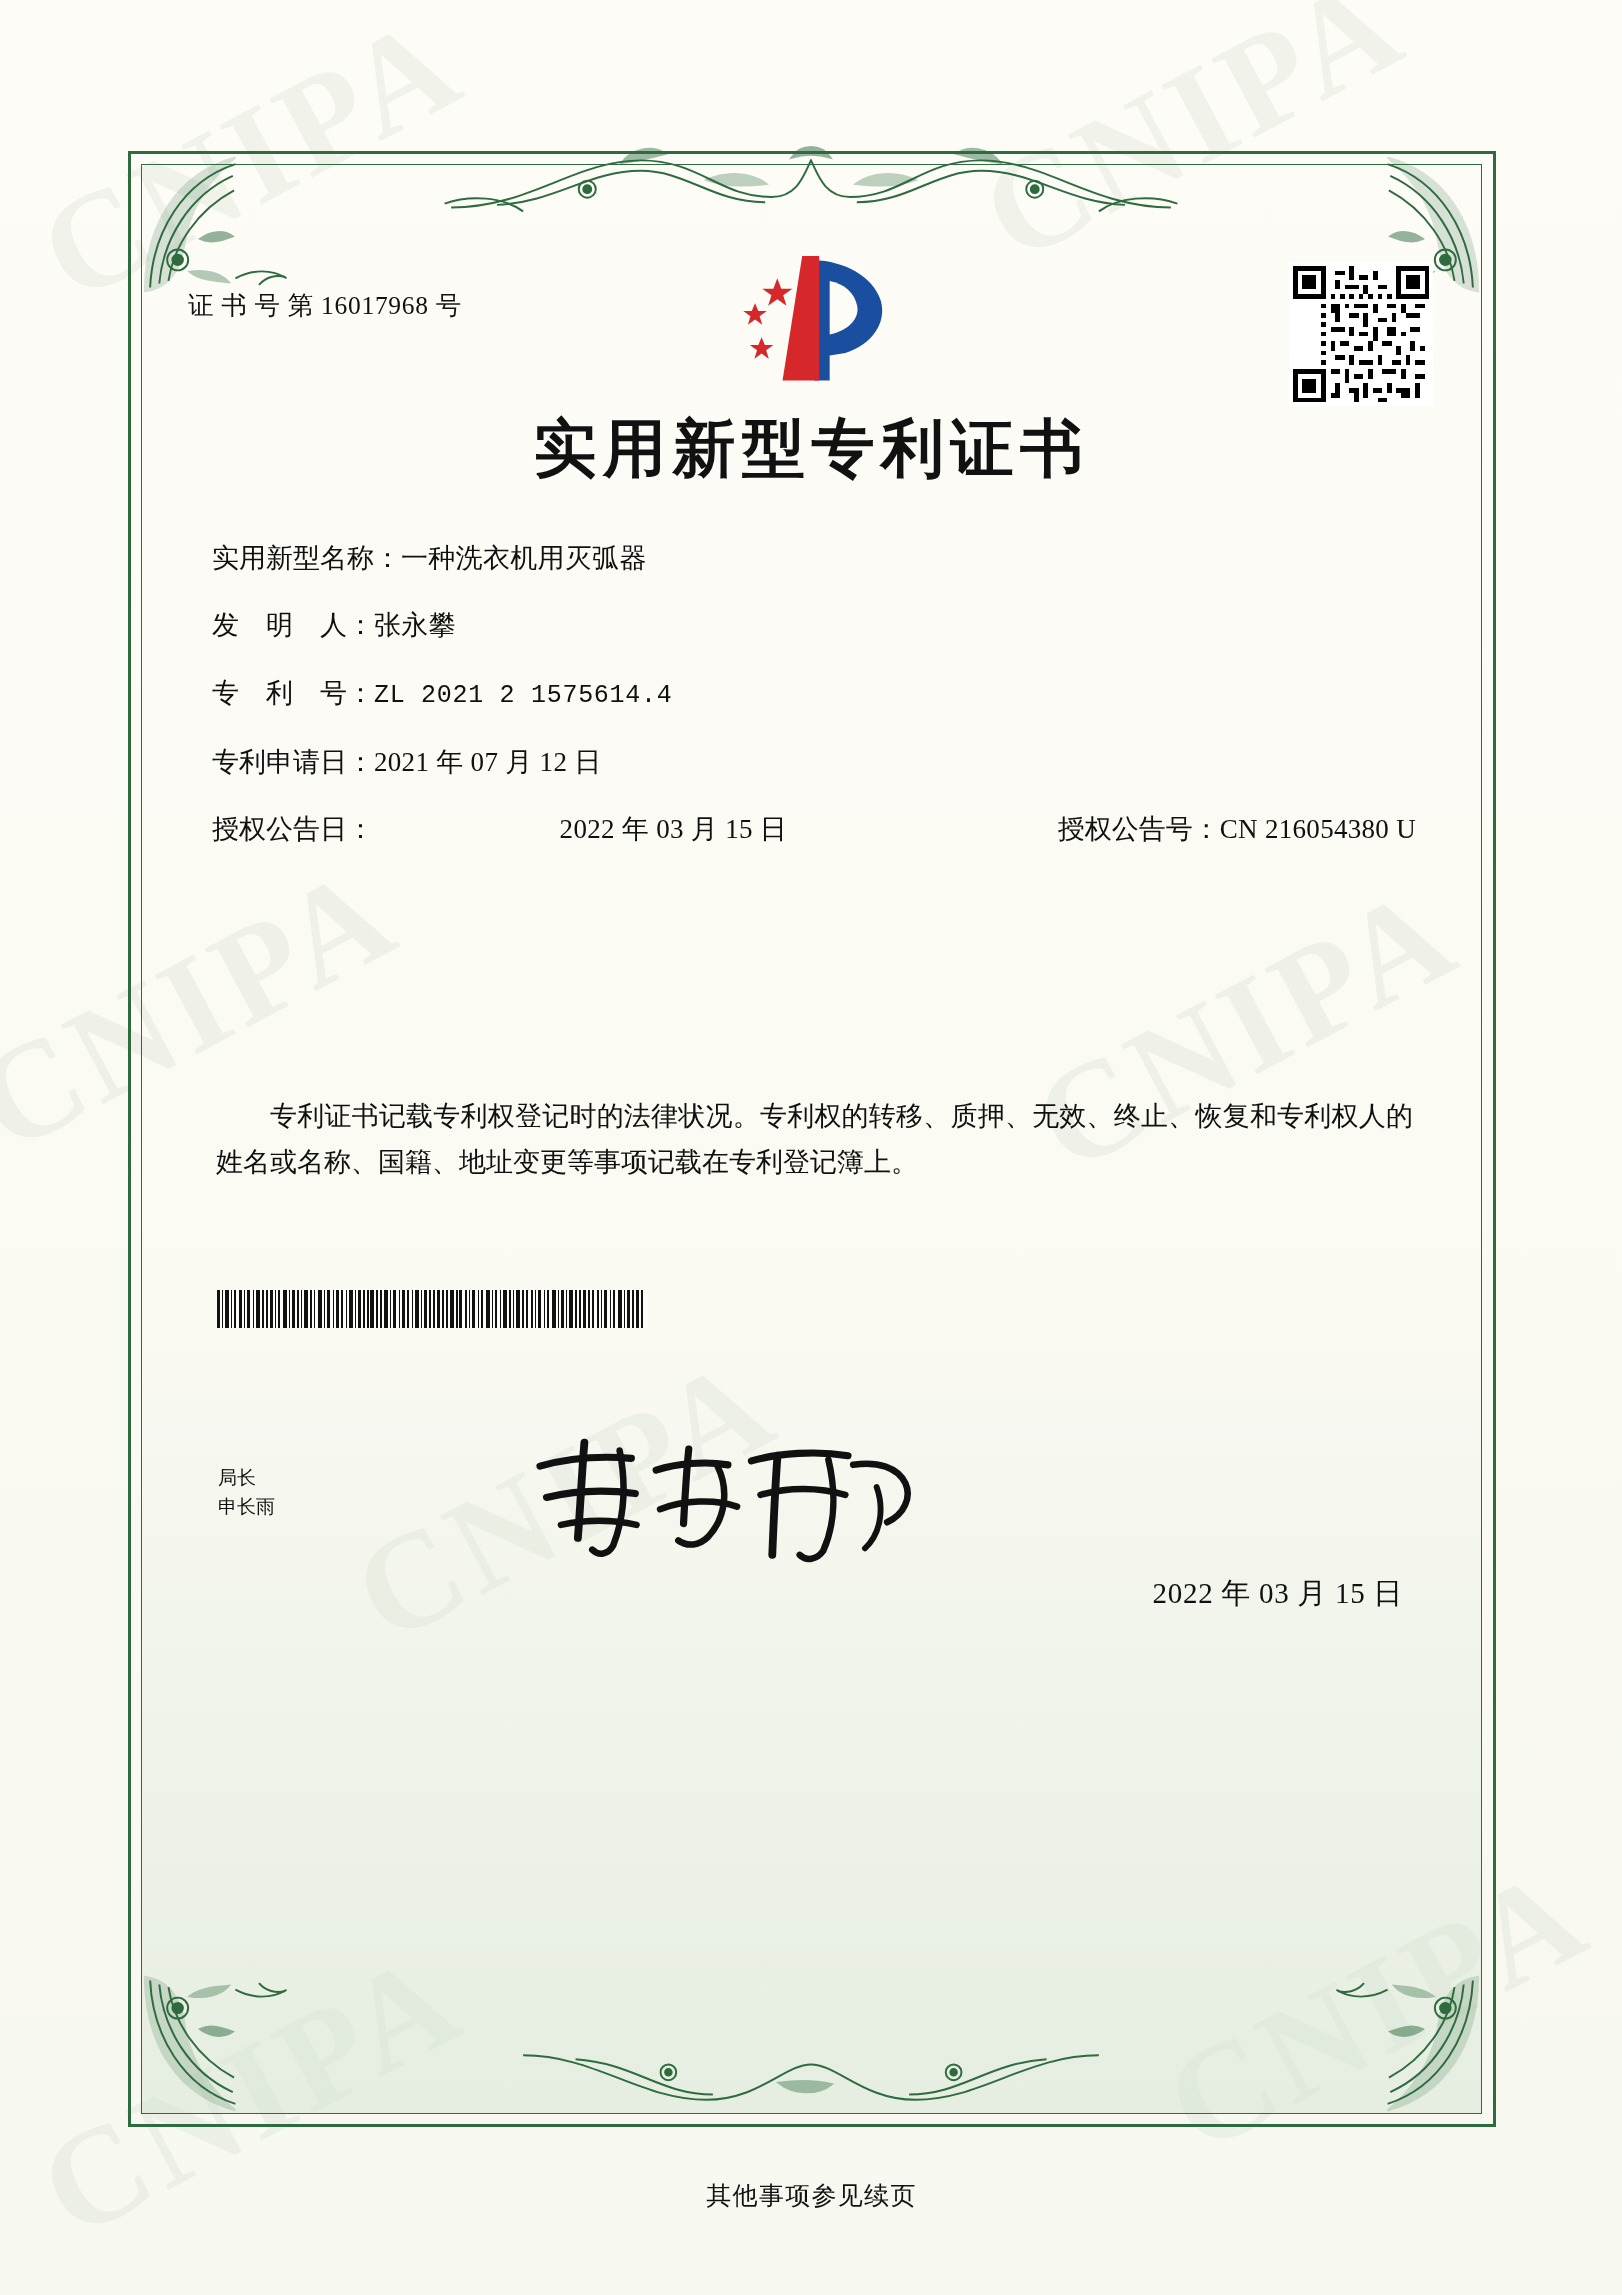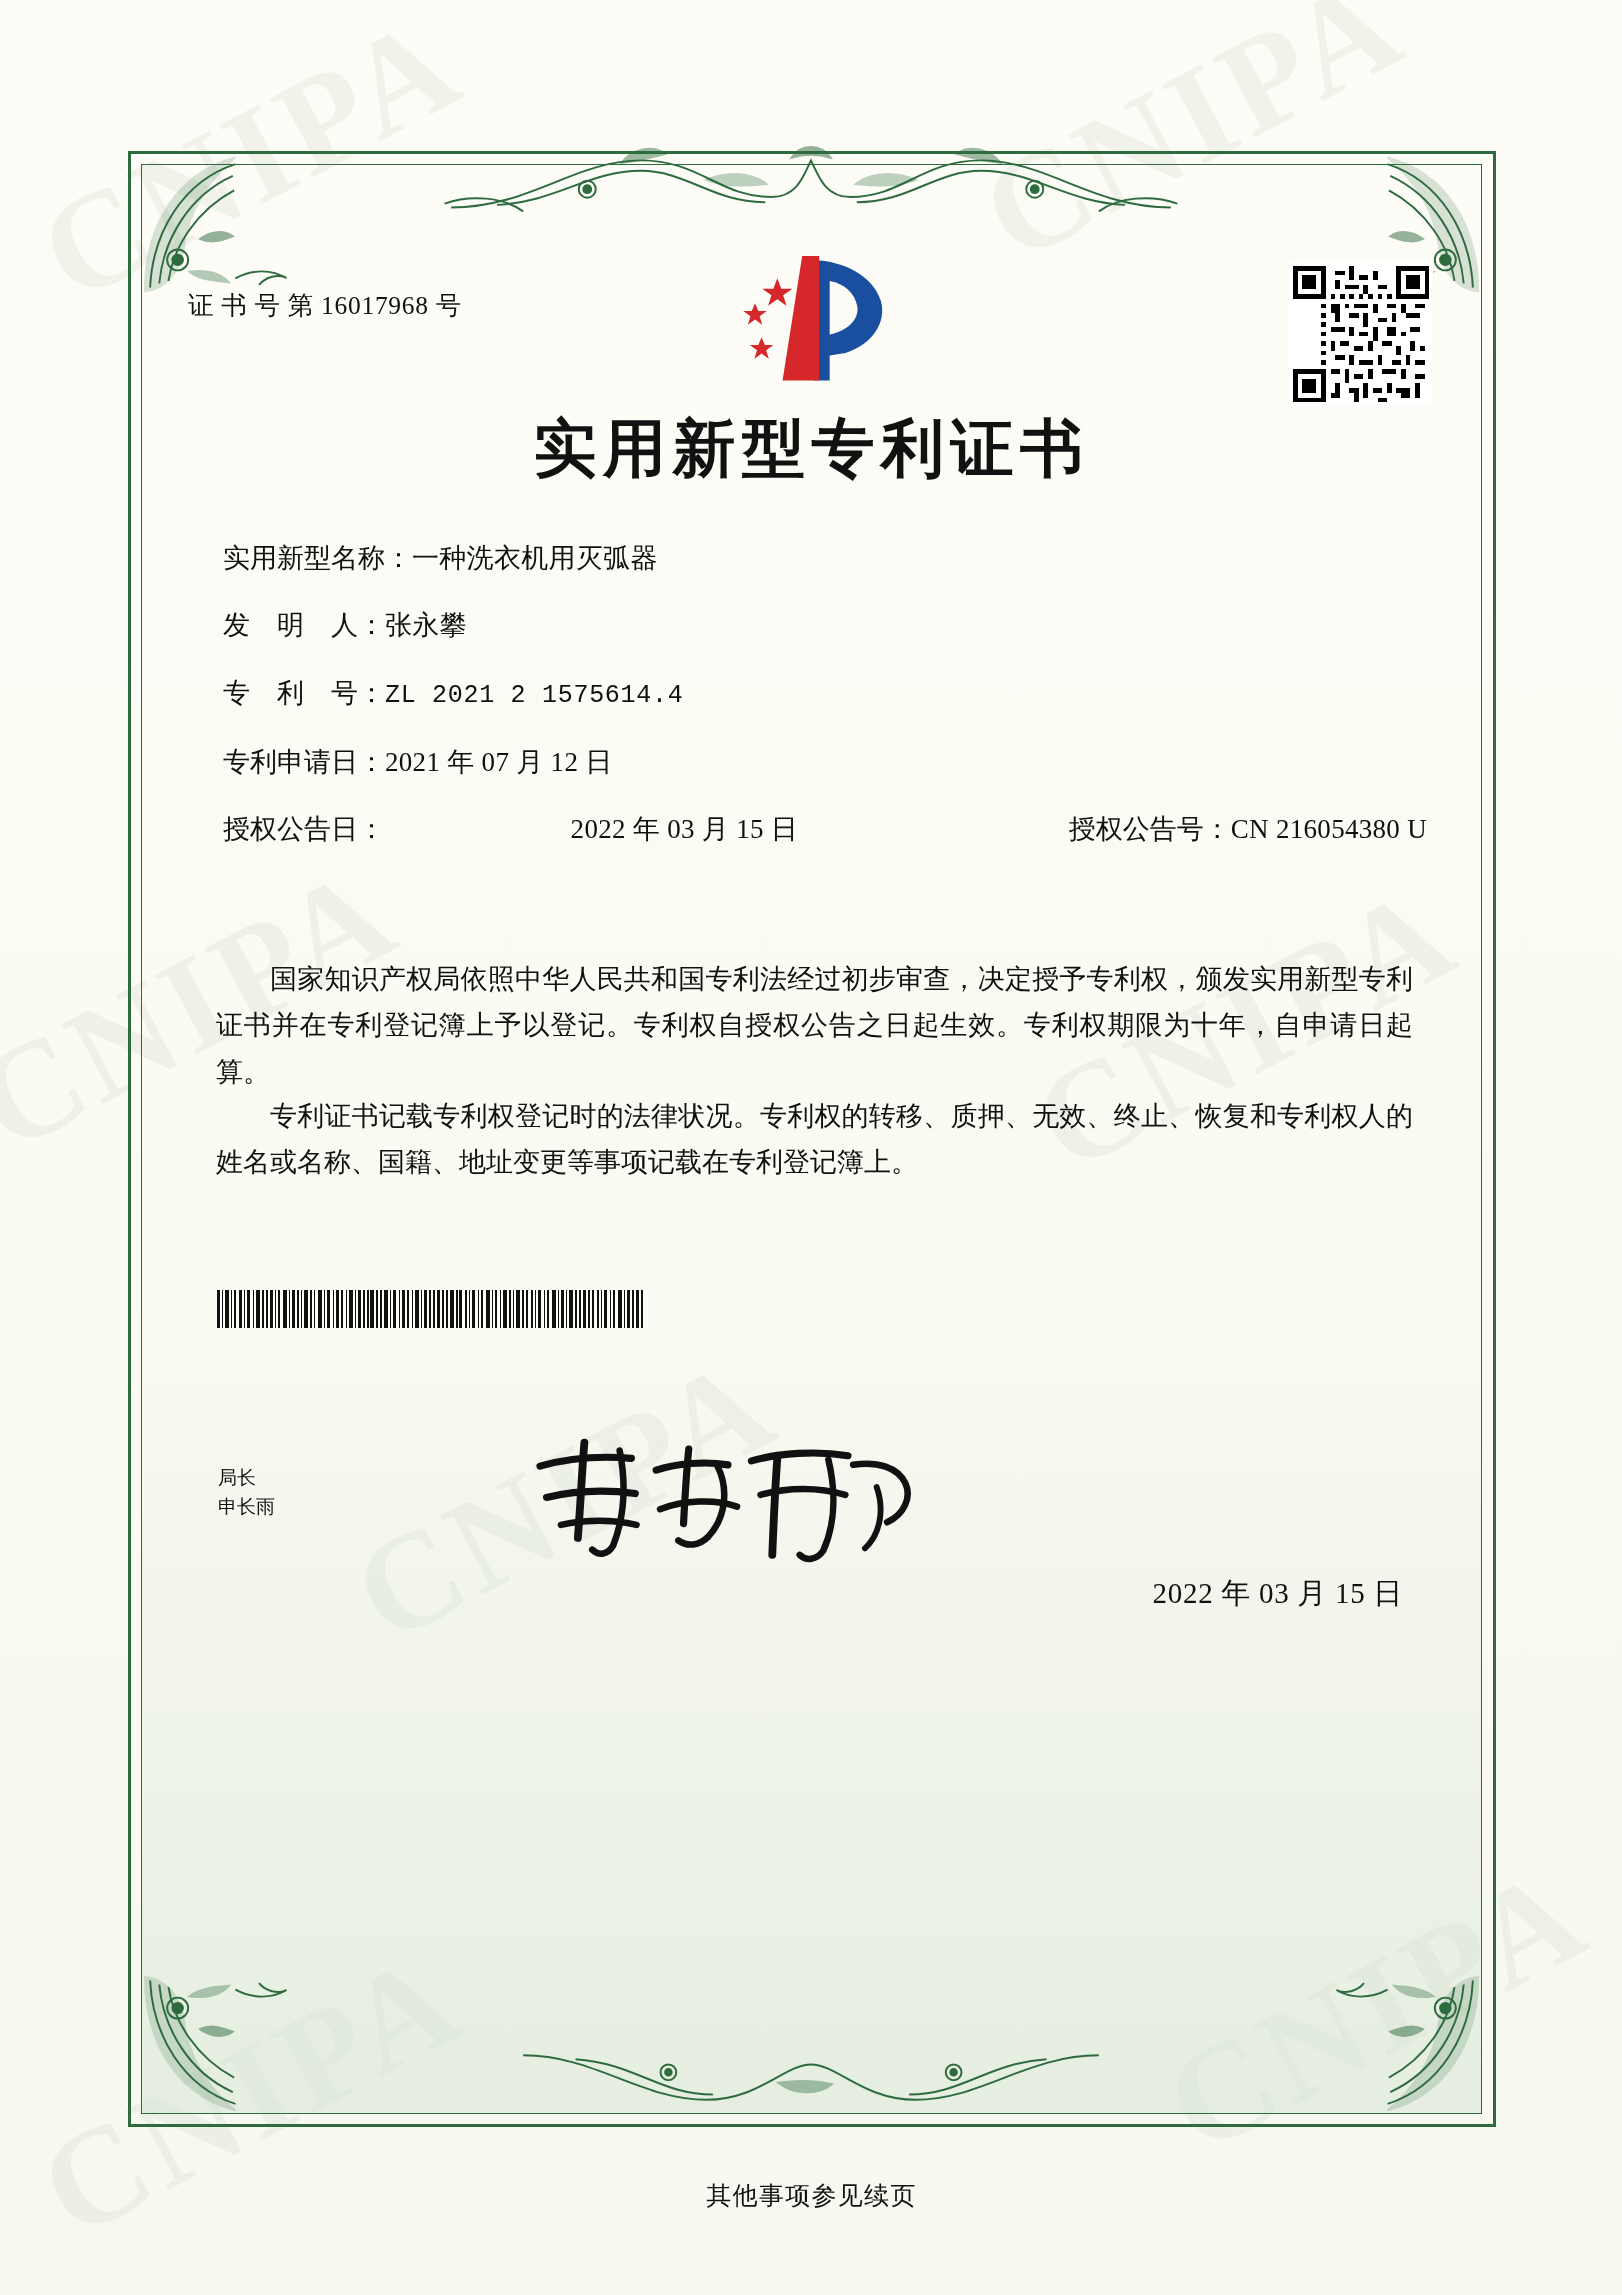--- a/index.html
+++ b/index.html
@@ -150,21 +150,21 @@
     font-size: 63px;
     font-weight: 700;
     letter-spacing: 6.5px;
     color: #111;
     font-family: "DejaVu Serif", "Liberation Serif", serif;
   }
 
   
   .fields {
     position: absolute;
-    left: 82px;
+    left: 71px;
     top: 376px;
     width: 1204px;
   }
   .field-row {
     display: flex;
     align-items: baseline;
     margin-bottom: 31px;
     font-size: 27px;
     color: #101010;
     line-height: 1.35;
@@ -526,21 +526,20 @@
       <div class="row-two-col">
         <span class="field-label">授权公告日：</span>
         <span class="field-value">2022 年 03 月 15 日</span>
         <span class="col2">
           <span class="field-label">授权公告号：</span>
           <span class="field-value">CN 216054380 U</span>
         </span>
       </div>
     </div>
 
-    <div class="para" id="para1">国家知识产权局依照中华人民共和国专利法经过初步审查，决定授予专利权，颁发实用新型专利证书并在专利登记簿上予以登记。专利权自授权公告之日起生效。专利权期限为十年，自申请日起算。</div>
     <div class="para" id="para2">专利证书记载专利权登记时的法律状况。专利权的转移、质押、无效、终止、恢复和专利权人的姓名或名称、国籍、地址变更等事项记载在专利登记簿上。</div>
 
     <div id="barcode">
       <svg viewBox="0 0 660 58" xmlns="http://www.w3.org/2000/svg" shape-rendering="crispEdges">
         <rect width="660" height="58" fill="#fdfcf7"></rect>
         <g fill="#111111">
           <rect x="2" y="0" width="4" height="58"></rect>
             <rect x="9" y="0" width="2" height="58"></rect>
           <rect x="14" y="0" width="6" height="58"></rect>
             <rect x="23" y="0" width="2" height="58"></rect>

